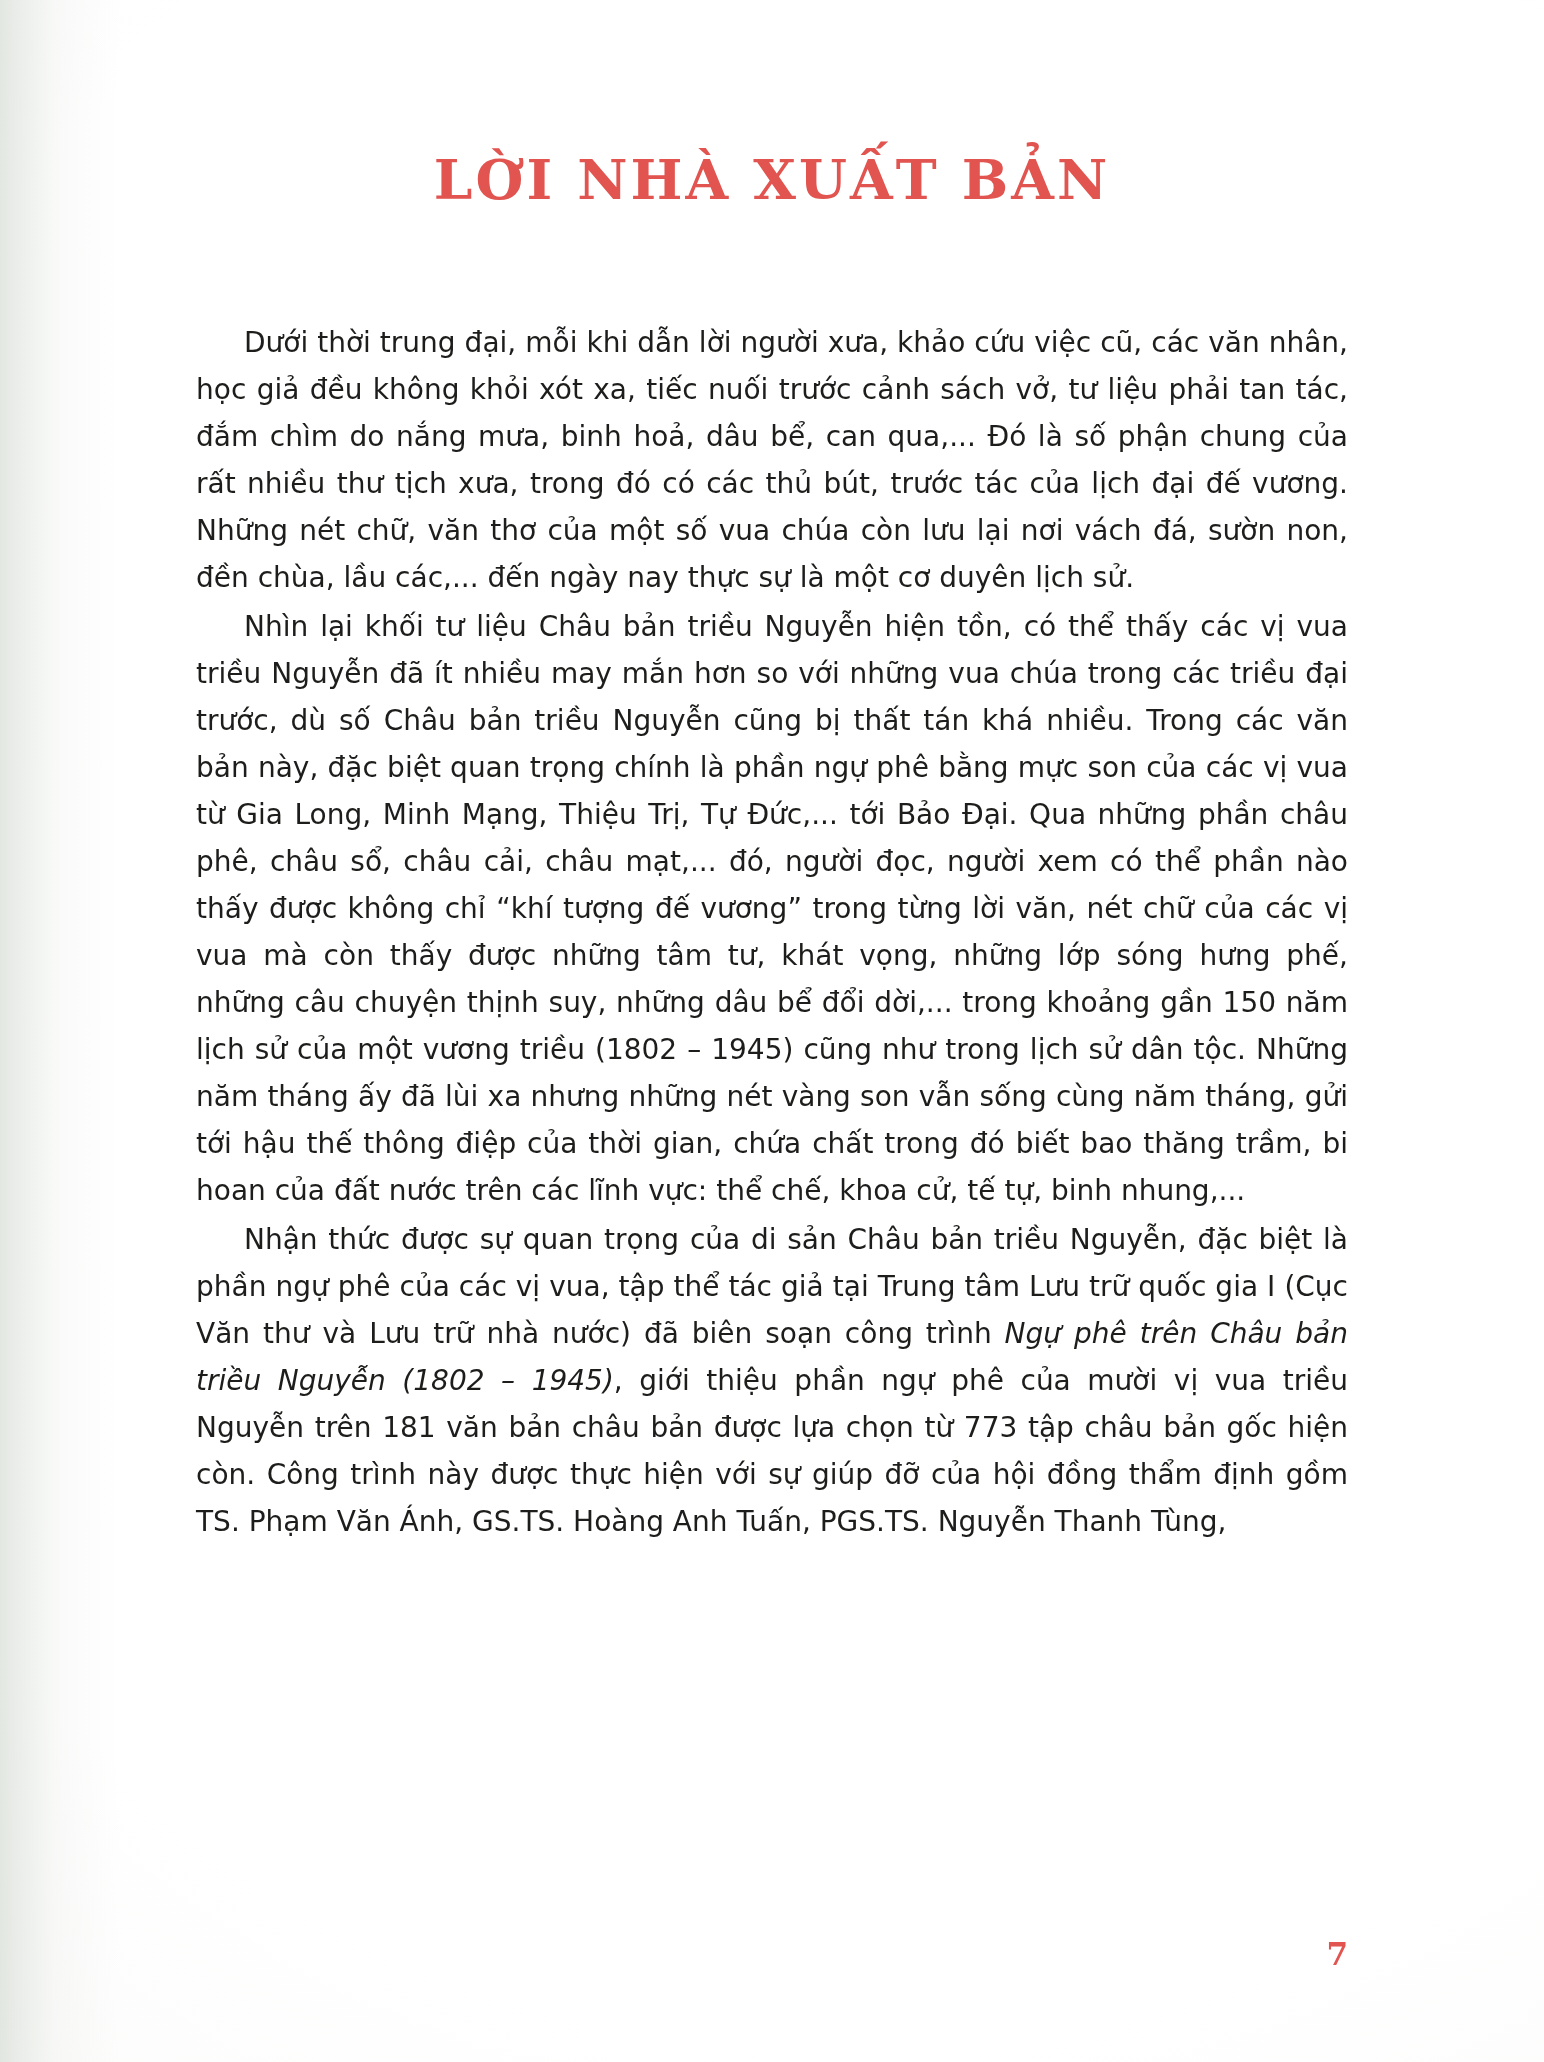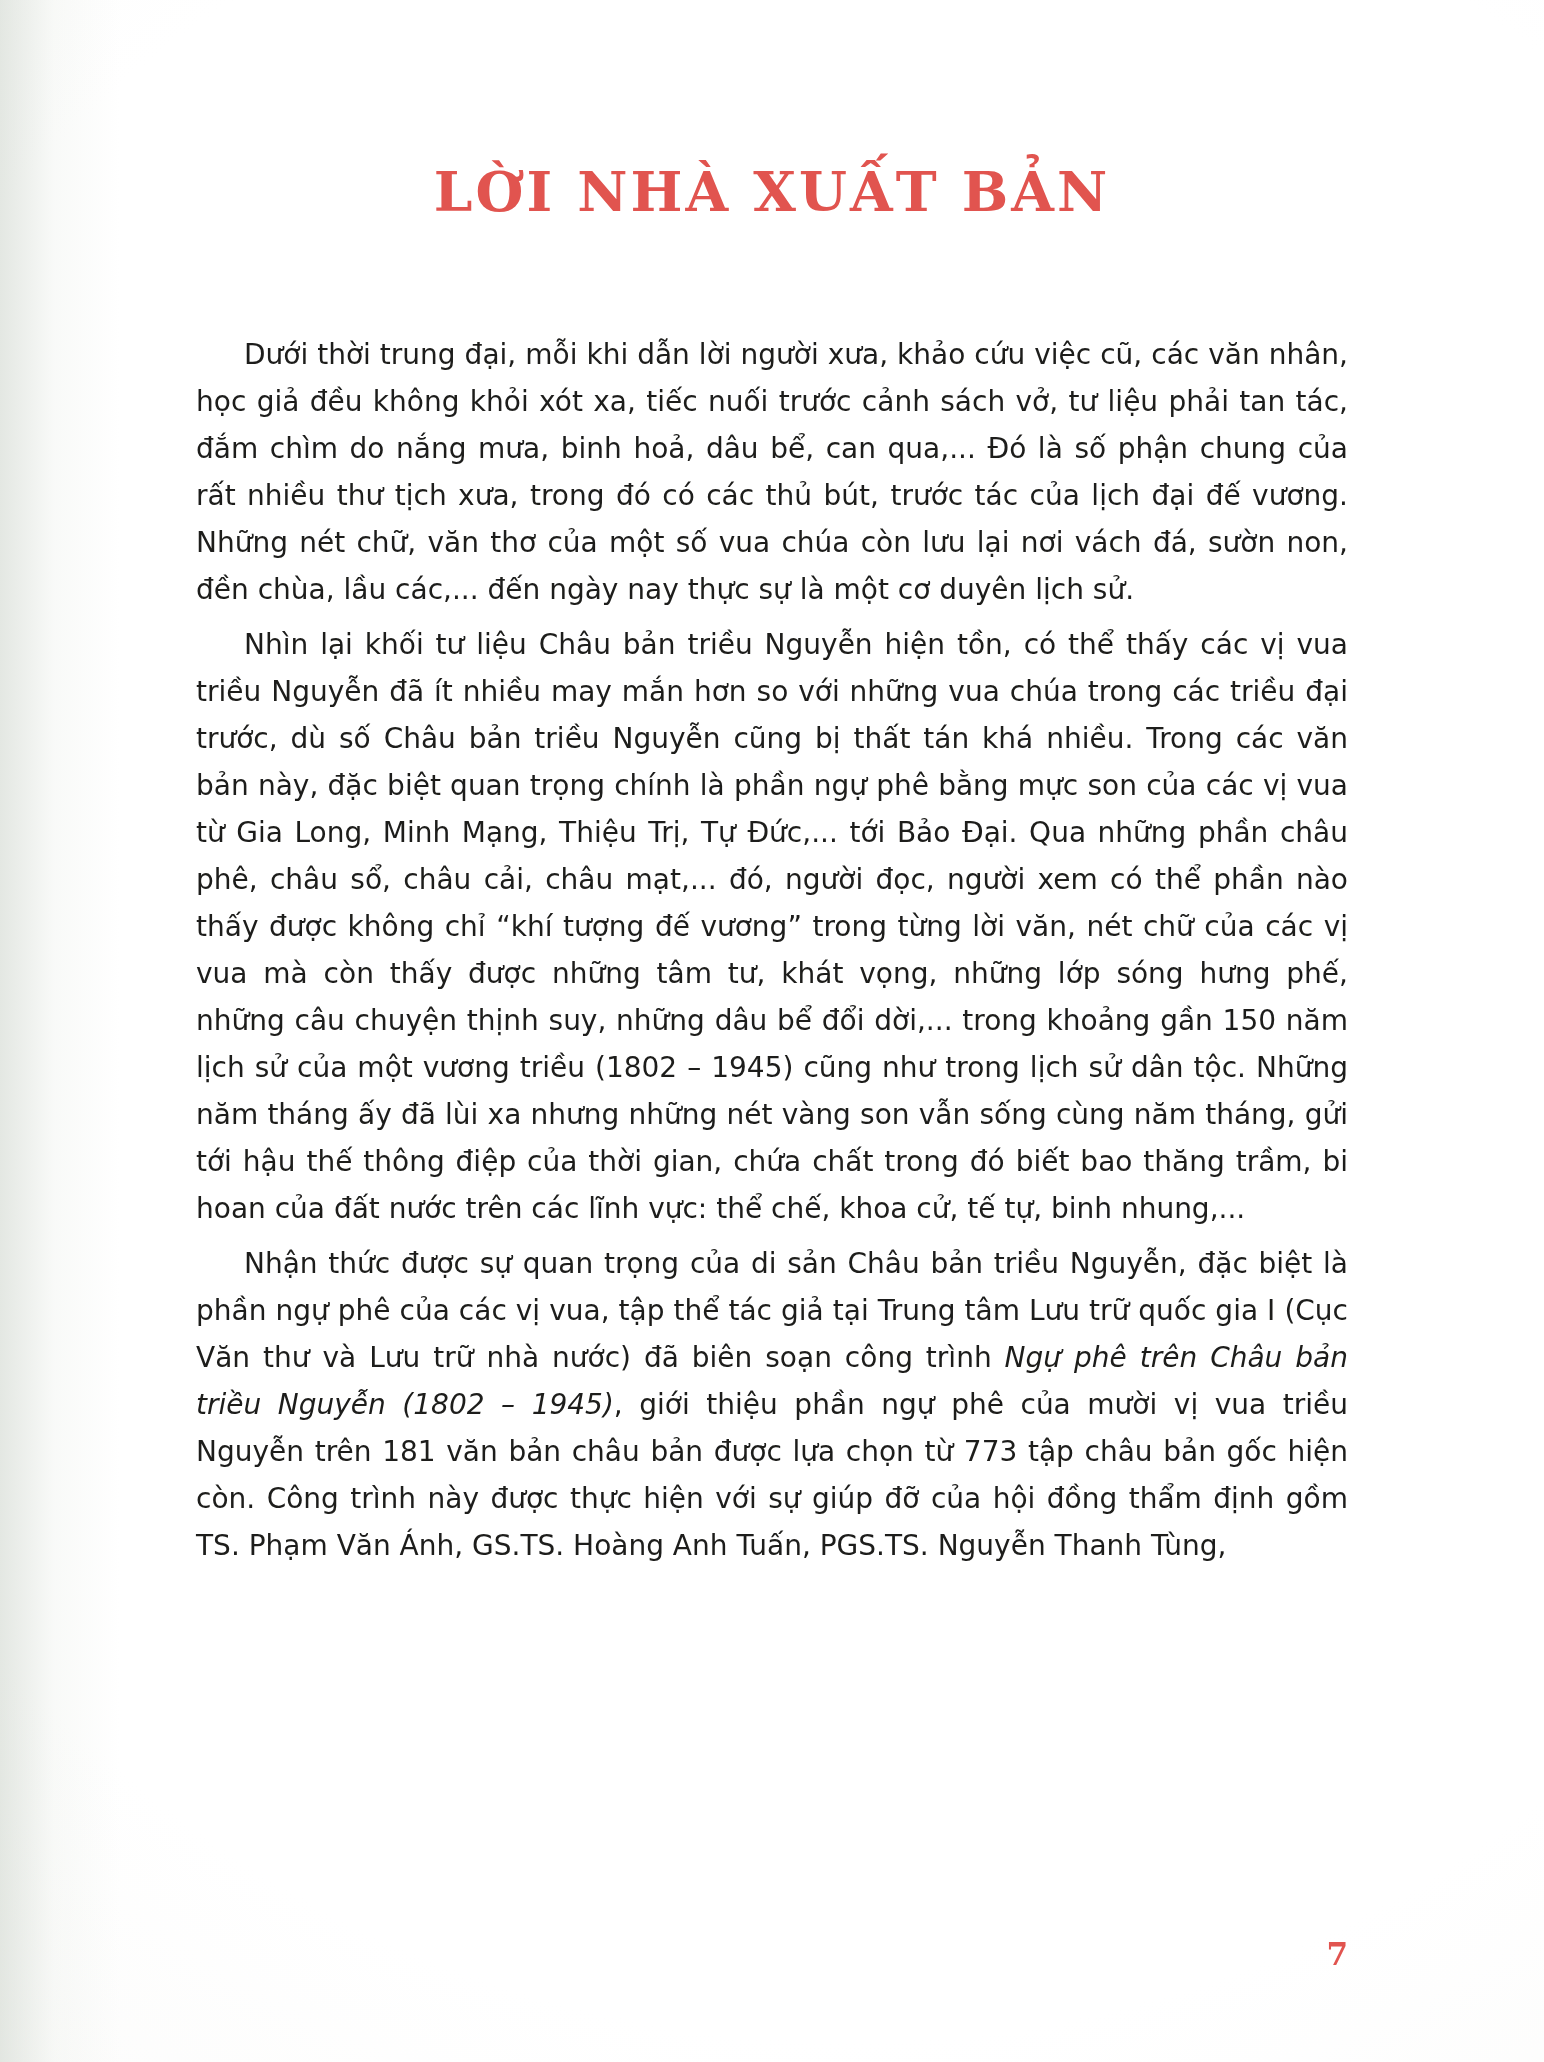--- a/index.html
+++ b/index.html
@@ -32,21 +32,21 @@
     pointer-events: none;
   }
   .content {
     position: absolute;
     left: 196px;
     top: 0;
     width: 1152px;
     height: 2062px;
   }
   .doc-title {
-    margin: 12px;
+    margin: 0;
     padding-top: 150px;
     text-align: center;
     font-family: "DejaVu Serif", serif;
     font-weight: bold;
     font-size: 55px;
     letter-spacing: 3px;
     color: #e1544f;
     line-height: 1.1;
   }
   .body-text {
@@ -56,21 +56,21 @@
     line-height: 47px;
     color: #1d1d1b;
     text-align: justify;
     text-justify: inter-word;
   }
   .body-text p {
     margin: 0;
     text-indent: 48px;
   }
   .body-text p + p {
-    margin-top: 8px;
+    margin-top: 2px;
   }
   .italic {
     font-style: italic;
   }
   .page-number {
     position: absolute;
     right: 0;
     bottom: 90px;
     font-family: "DejaVu Serif", serif;
     font-weight: bold;

